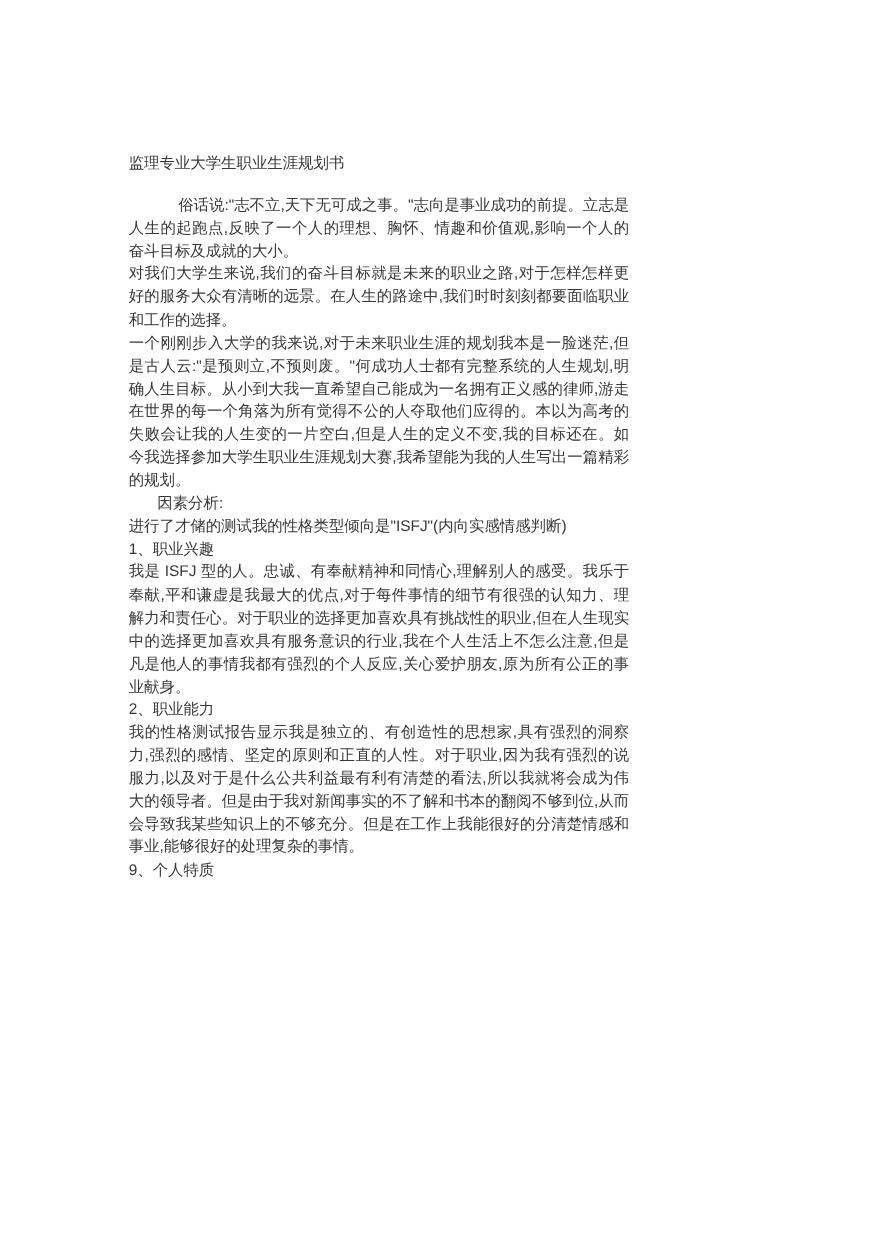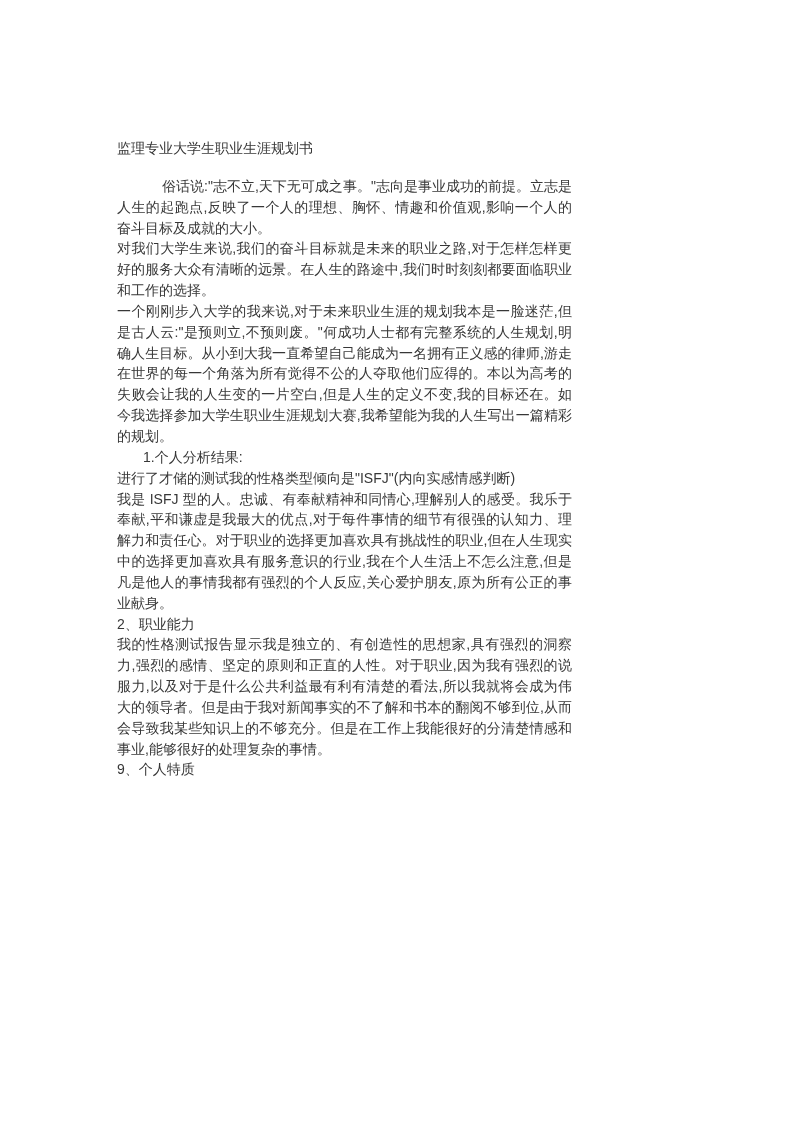--- a/index.html
+++ b/index.html
@@ -34,20 +34,21 @@
 </style>
 </head>
 <body>
 
 <div class="page">
   <div class="doc-title">监理专业大学生职业生涯规划书</div>
   <div class="doc-body">
       <p class="para indent-3">俗话说:"志不立,天下无可成之事。"志向是事业成功的前提。立志是人生的起跑点,反映了一个人的理想、胸怀、情趣和价值观,影响一个人的奋斗目标及成就的大小。</p>
       <p class="para indent-0">对我们大学生来说,我们的奋斗目标就是未来的职业之路,对于怎样怎样更好的服务大众有清晰的远景。在人生的路途中,我们时时刻刻都要面临职业和工作的选择。</p>
       <p class="para indent-0">一个刚刚步入大学的我来说,对于未来职业生涯的规划我本是一脸迷茫,但是古人云:"是预则立,不预则废。"何成功人士都有完整系统的人生规划,明确人生目标。从小到大我一直希望自己能成为一名拥有正义感的律师,游走在世界的每一个角落为所有觉得不公的人夺取他们应得的。本以为高考的失败会让我的人生变的一片空白,但是人生的定义不变,我的目标还在。如今我选择参加大学生职业生涯规划大赛,我希望能为我的人生写出一篇精彩的规划。</p>
-      <p class="para indent-2">1.个人分析结果:</p>
+      <p class="para indent-2">因素分析:</p>
       <p class="para indent-0">进行了才储的测试我的性格类型倾向是"ISFJ"(内向实感情感判断)</p>
+      <p class="para indent-0">1、职业兴趣</p>
       <p class="para indent-0">我是 ISFJ 型的人。忠诚、有奉献精神和同情心,理解别人的感受。我乐于奉献,平和谦虚是我最大的优点,对于每件事情的细节有很强的认知力、理解力和责任心。对于职业的选择更加喜欢具有挑战性的职业,但在人生现实中的选择更加喜欢具有服务意识的行业,我在个人生活上不怎么注意,但是凡是他人的事情我都有强烈的个人反应,关心爱护朋友,原为所有公正的事业献身。</p>
       <p class="para indent-0">2、职业能力</p>
       <p class="para indent-0">我的性格测试报告显示我是独立的、有创造性的思想家,具有强烈的洞察力,强烈的感情、坚定的原则和正直的人性。对于职业,因为我有强烈的说服力,以及对于是什么公共利益最有利有清楚的看法,所以我就将会成为伟大的领导者。但是由于我对新闻事实的不了解和书本的翻阅不够到位,从而会导致我某些知识上的不够充分。但是在工作上我能很好的分清楚情感和事业,能够很好的处理复杂的事情。</p>
       <p class="para indent-0">9、个人特质</p>
     </div>
 </div>
 
 </body></html>

